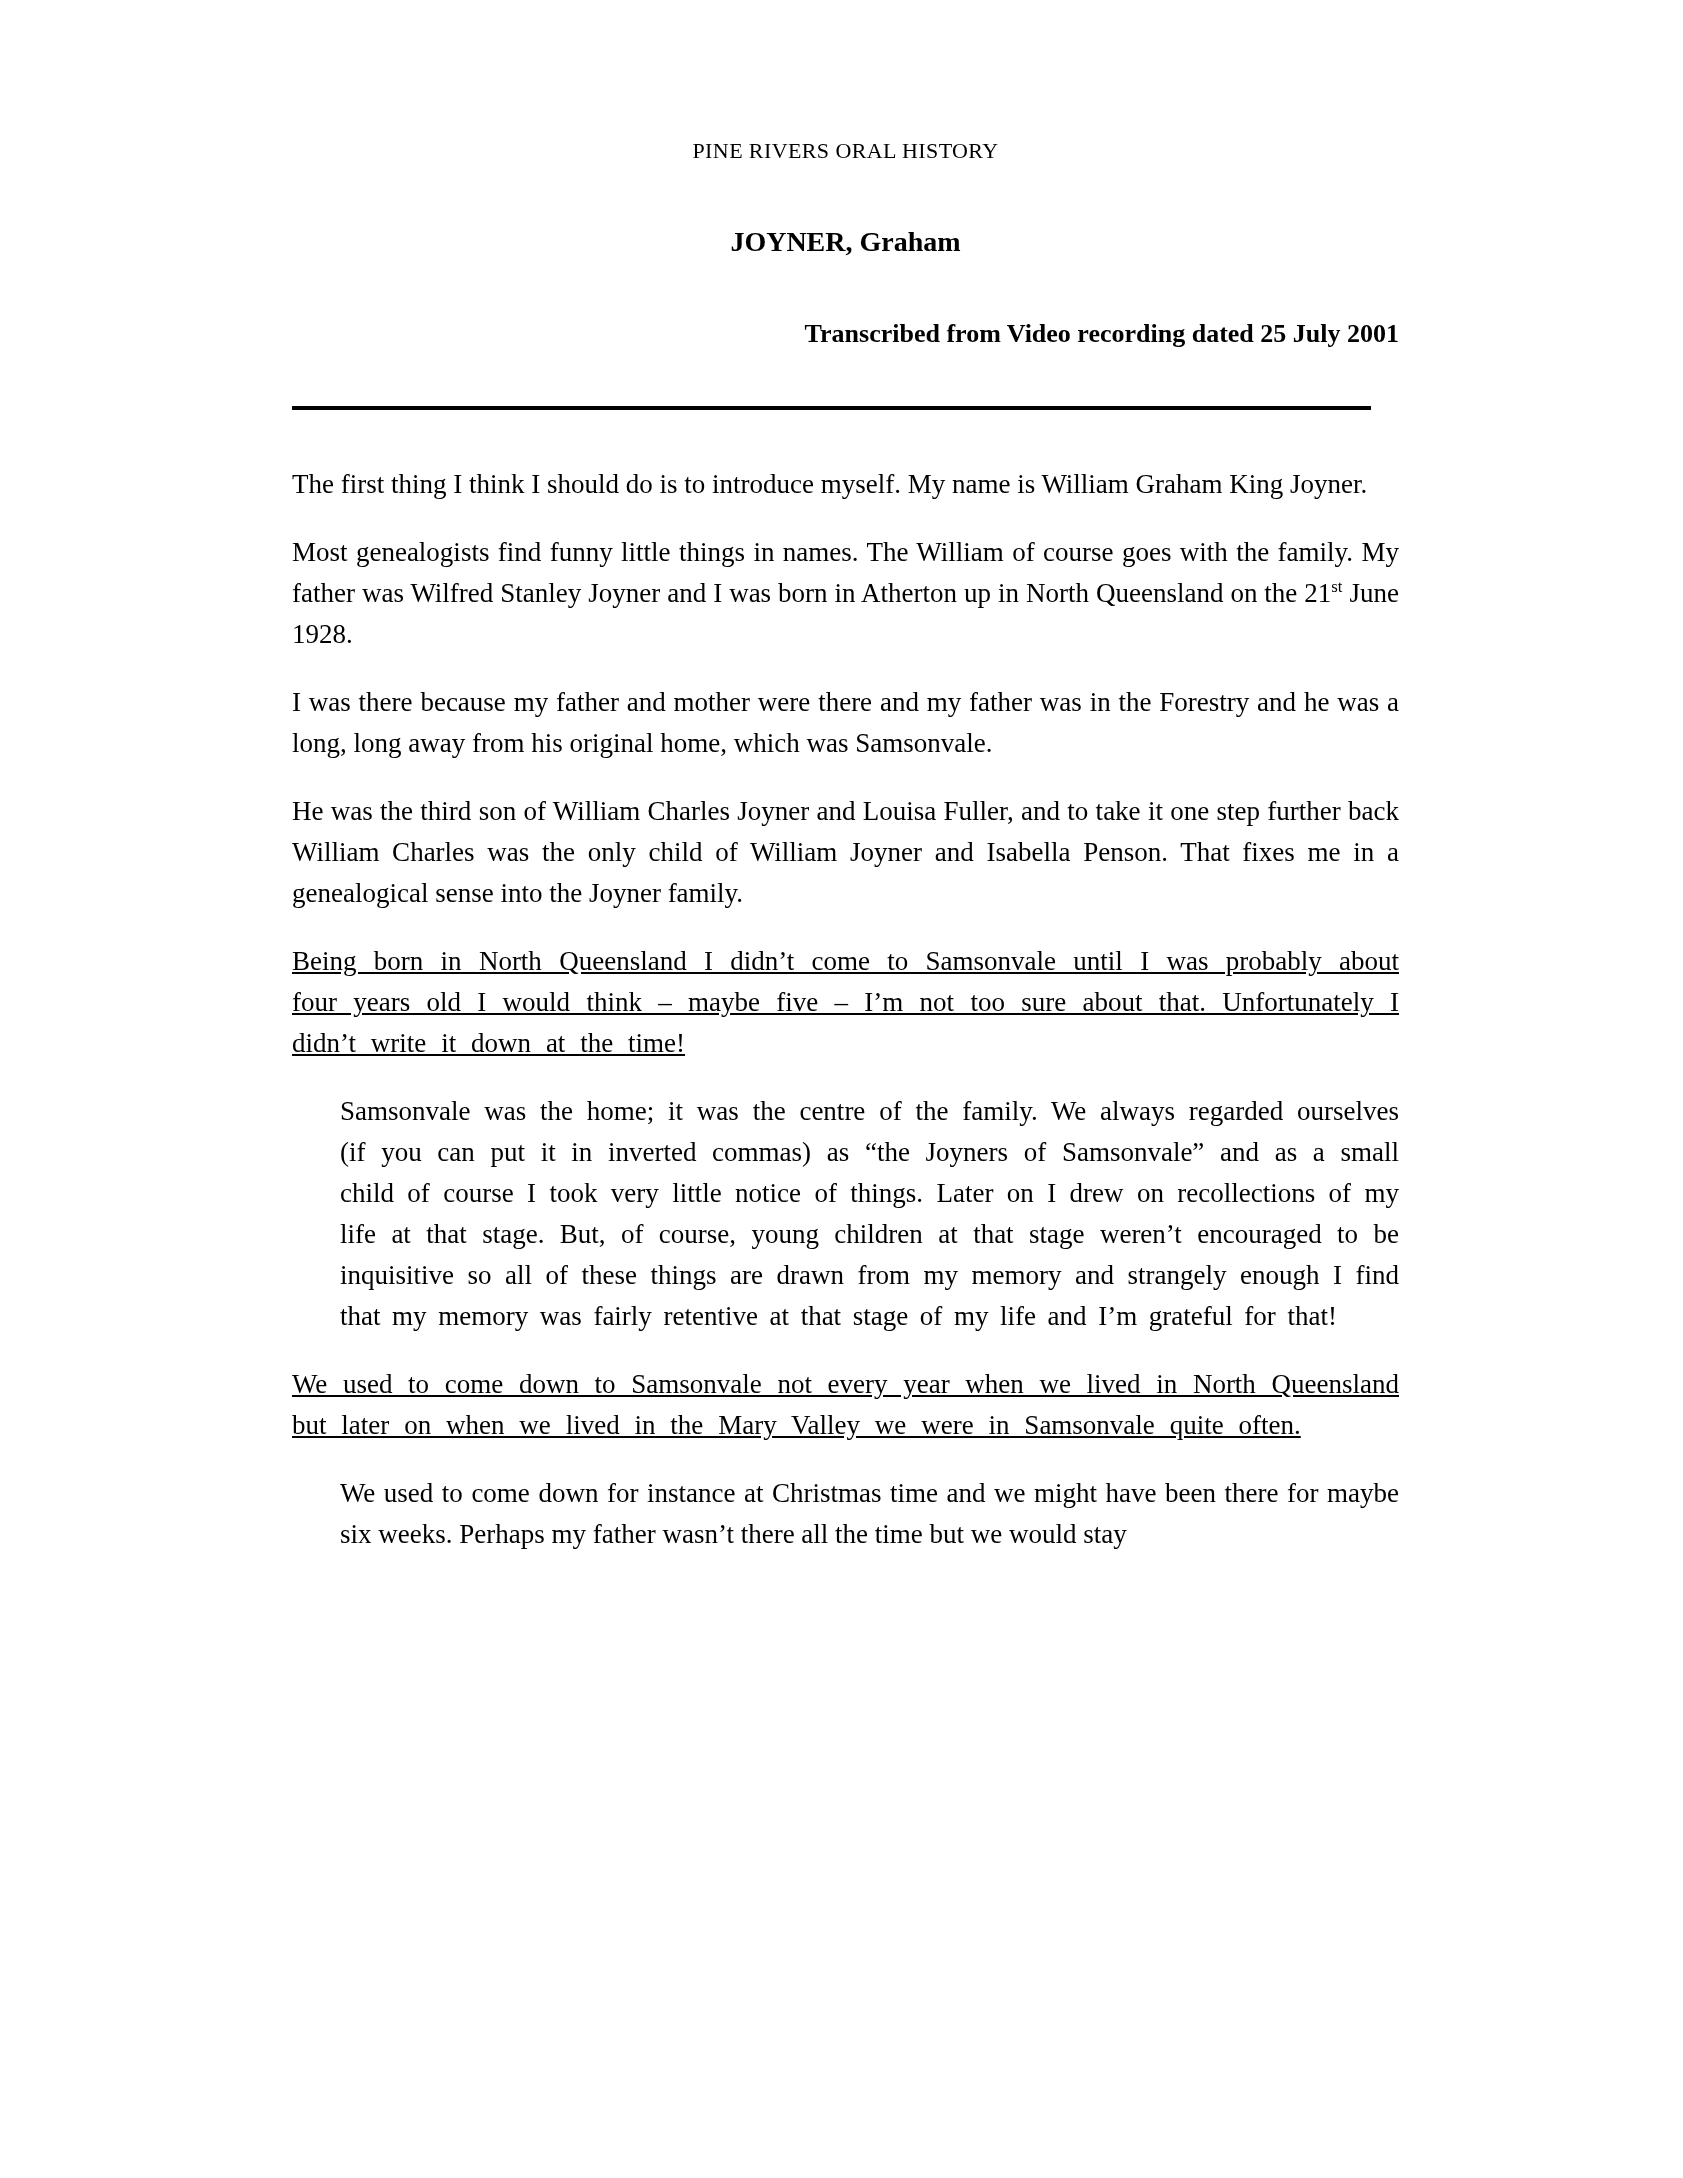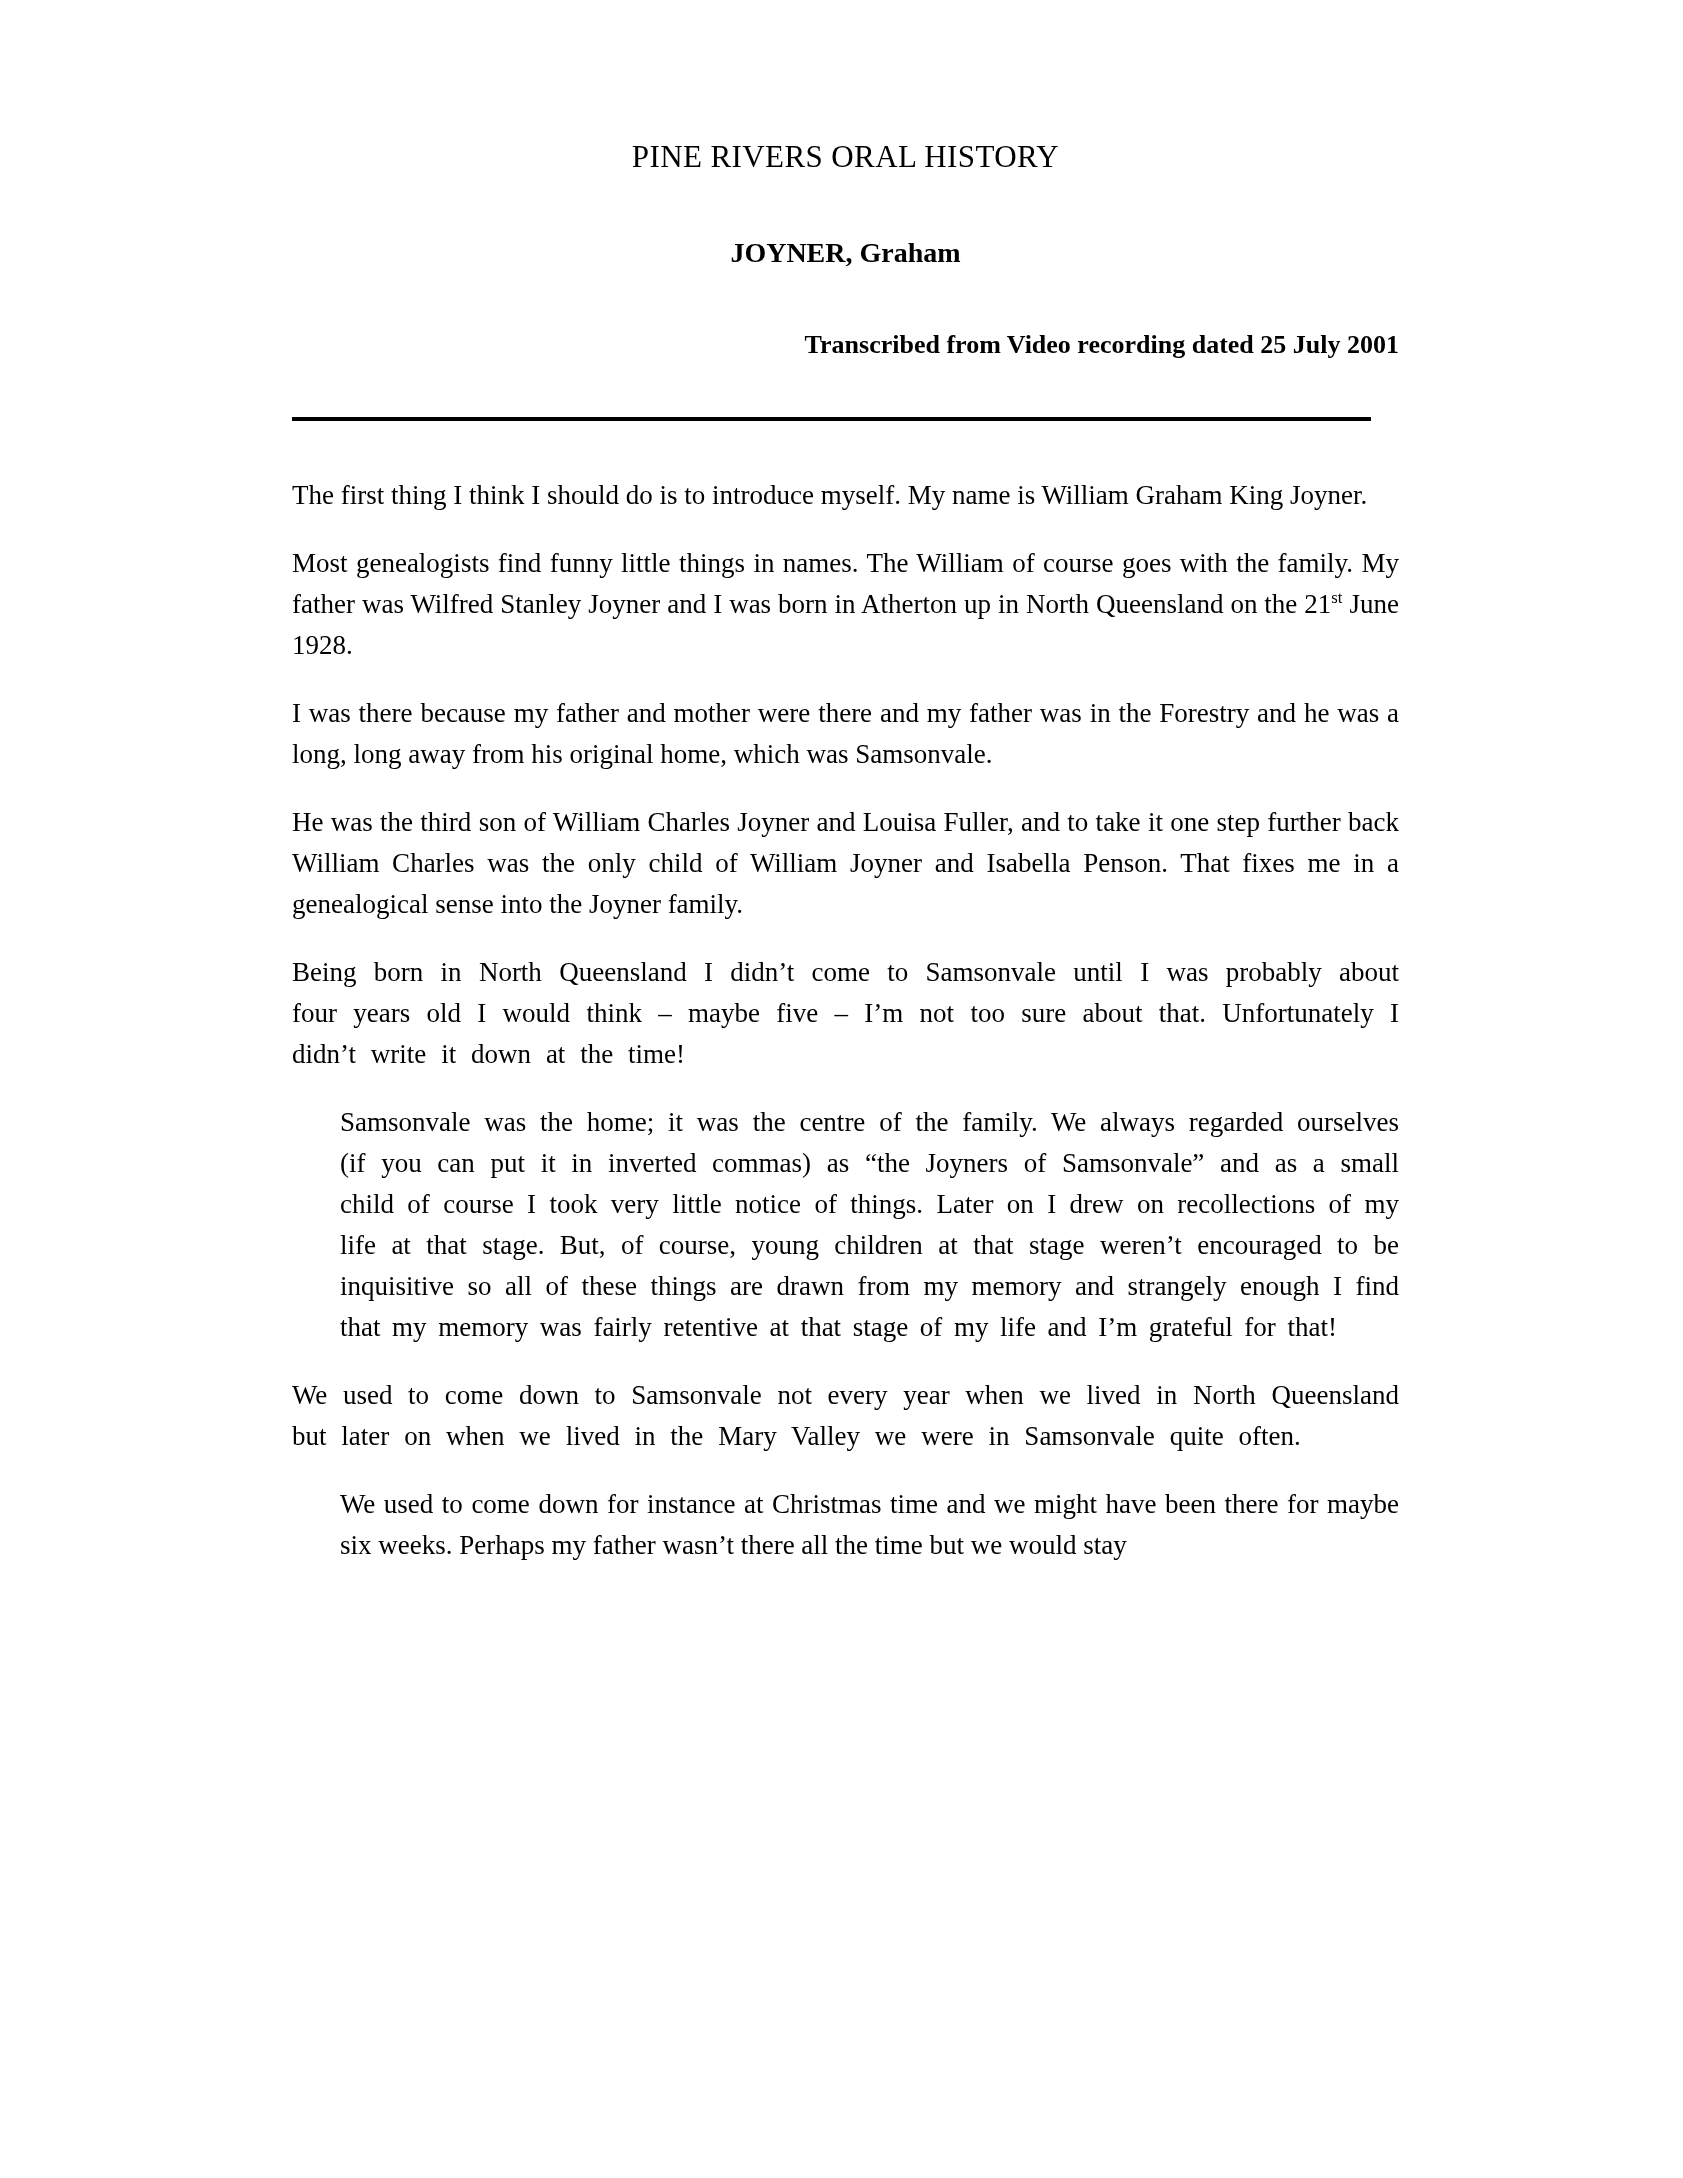--- a/index.html
+++ b/index.html
@@ -19,21 +19,21 @@
   .content {
     position: absolute;
     left: 292px;
     top: 0;
     width: 1107px;
   }
 
   
   .doc-header {
     text-align: center;
-    font-size: 31px;
+    font-size: 22px;
     letter-spacing: 0.4px;
     margin-top: 138px;
     line-height: 1.2;
     font-weight: 400;
   }
   .doc-title {
     text-align: center;
     font-size: 28px;
     font-weight: 700;
     margin-top: 61px;
@@ -76,20 +76,21 @@
     margin-bottom: 0;
     margin-left: 48px;
   }
   
   .body-text p.loose {
     word-spacing: 0.18em;
     margin-left: 48px;
   }
   .body-text p.loose-2 {
     word-spacing: 0.30em;
+    text-decoration: underline;
   }
   sup {
     font-size: 0.62em;
     vertical-align: super;
     line-height: 0;
   }
 </style>
 </head>
 <body>
 

